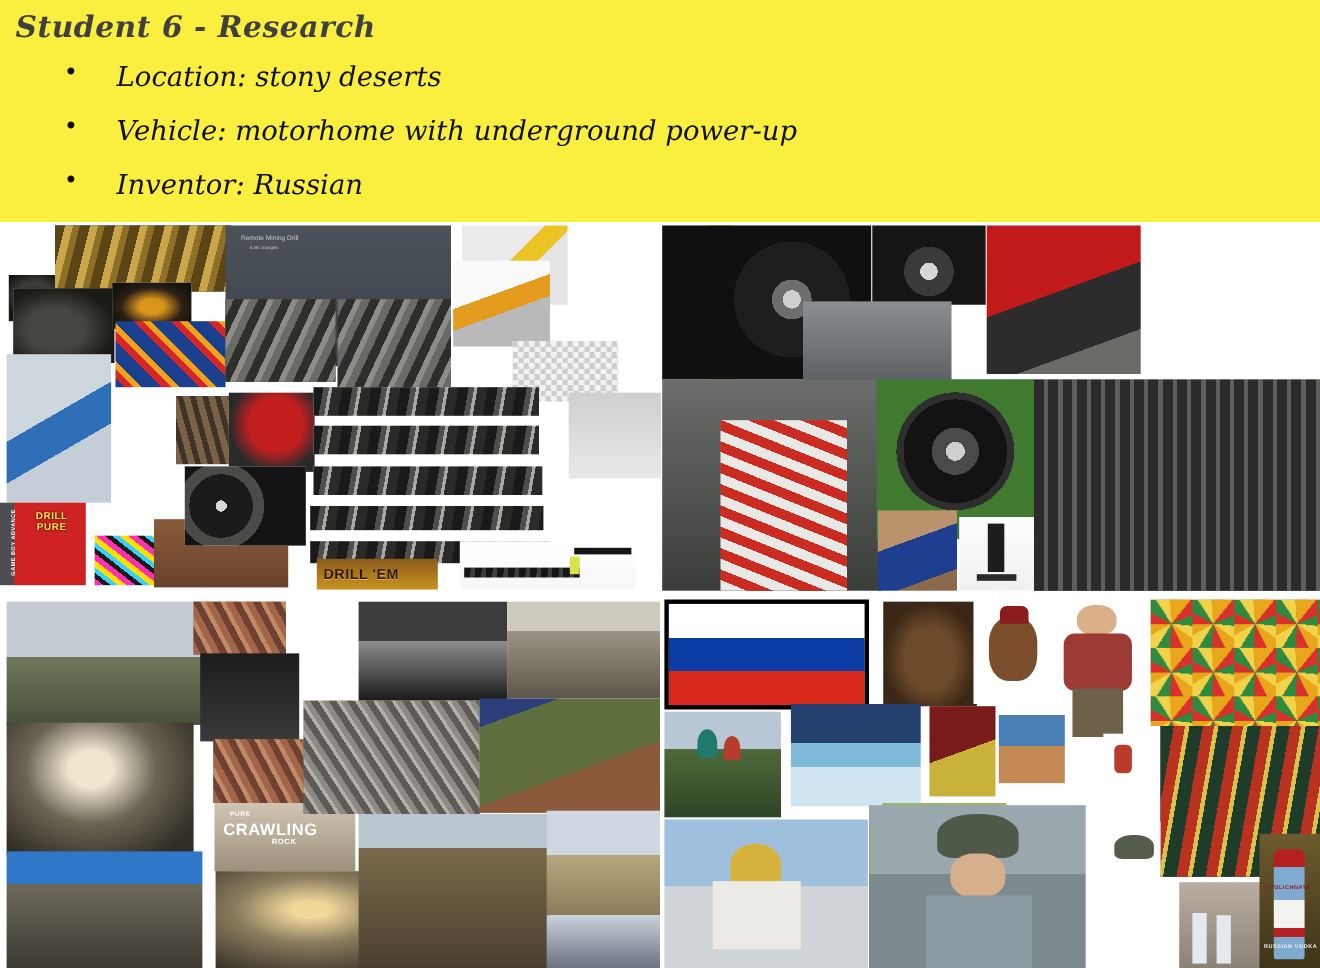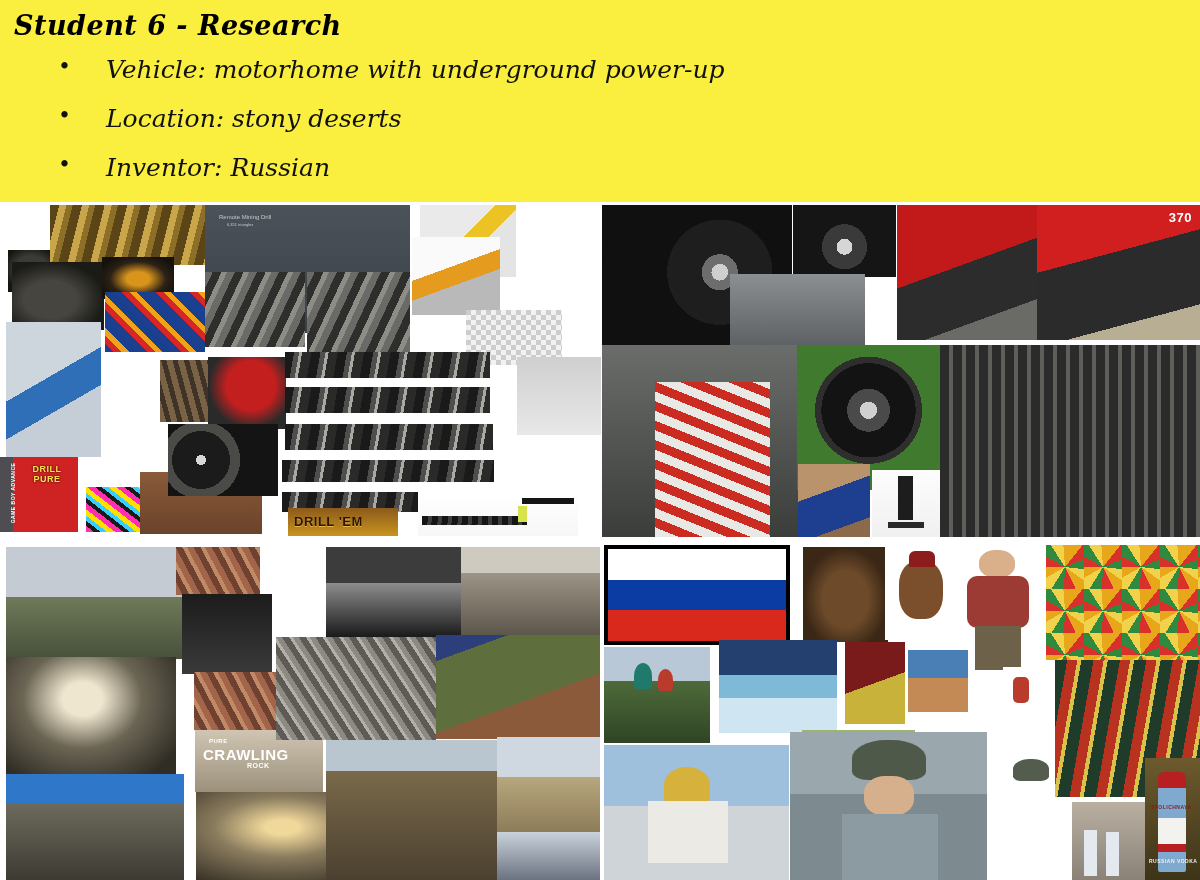--- a/index.html
+++ b/index.html
@@ -13,21 +13,21 @@
 
   
   #banner {
     position: absolute; left: 0; top: 0; width: 1200px; height: 202px;
     background: #faef3f;
     padding: 10px 0 0 14px;
   }
   #banner-title {
     font-family: "DejaVu Serif", serif;
     font-style: italic; font-weight: 600;
-    font-size: 27px; letter-spacing: .5px; color: #000000;
+    font-size: 27px; letter-spacing: .5px; color: #404040;
     line-height: 1.2;
   }
   #banner-list { list-style: none; margin-top: 14px; }
   #banner-list li {
     position: relative;
     font-family: "DejaVu Serif", serif;
     font-style: italic; font-weight: 500;
     font-size: 25px; color: #111;
     padding-left: 92px; margin-bottom: 20px; line-height: 1.15;
   }
@@ -73,22 +73,22 @@
   .dark   { background: linear-gradient(#1c1c1c,#3a3a3a); }
 </style>
 </head>
 <body>
 
 <div id="page">
 
   <div id="banner" style="background: rgb(250, 239, 63);">
     <div id="banner-title">Student 6 - Research</div>
     <ul id="banner-list">
+      <li>Location: stony deserts</li>
       <li>Vehicle: motorhome with underground power-up</li>
-      <li>Location: stony deserts</li>
       <li>Inventor: Russian</li>
     </ul>
   </div>
 
   <div id="collage">
 
     <div class="tile" style="left:8px;top:48px;width:52px;height:42px;background:radial-gradient(ellipse at 45% 45%,#3b3a36 0 40%,#16150f 70%),#ededed;"></div>
 
     <div class="tile" style="left:50px;top:3px;width:160px;height:60px;background:
            repeating-linear-gradient(104deg,#5b4416 0 9px,#caa64a 9px 16px,#8d6f28 16px 22px),
@@ -169,24 +169,20 @@
     </div>
 
     <div class="tile" style="left:793px;top:3px;width:103px;height:72px;background:
            radial-gradient(circle at 50% 58%,#d6d6d6 0 12%,#3a3a3a 12% 34%,#151515 34%),
            linear-gradient(#f0f0f0,#d3ddda);"></div>
     <div class="tile tireg" style="left:730px;top:72px;width:135px;height:86px;background:
            linear-gradient(#8c8f92,#55585b);"></div>
 
     <div class="tile" style="left:897px;top:3px;width:140px;height:135px;background:
            linear-gradient(160deg,#c21a1a 0 45%,#2c2c2c 45% 78%,#6a6a66 78%);"></div>
-    <div class="tile" style="left:1037px;top:3px;width:163px;height:135px;background:
-           linear-gradient(165deg,#d11f1f 0 38%,#2b2b2b 38% 80%,#b8ae94 80%);">
-      <div class="lbl" style="right:8px;top:5px;font-size:13px;color:#fff;">370</div>
-    </div>
 
     <div class="tile" style="left:602px;top:143px;width:200px;height:192px;background:
            linear-gradient(#6b6d6a,#3b3d3a);"></div>
     <div class="tile" style="left:655px;top:180px;width:115px;height:155px;background:
            repeating-linear-gradient(22deg,#e8e8e4 0 9px,#cc2b22 9px 18px),
            linear-gradient(#7a7c78,#4d4f4c);"></div>
 
     <div class="tile" style="left:797px;top:143px;width:143px;height:145px;background:
            radial-gradient(circle at 50% 45%,#cfcfcf 0 8%,#4a4a4a 8% 20%,#131313 20% 44%,#2e2e2e 44% 50%,#3f7a2f 50%),
            linear-gradient(#2f5e8f,#3f7a2f);"></div>

